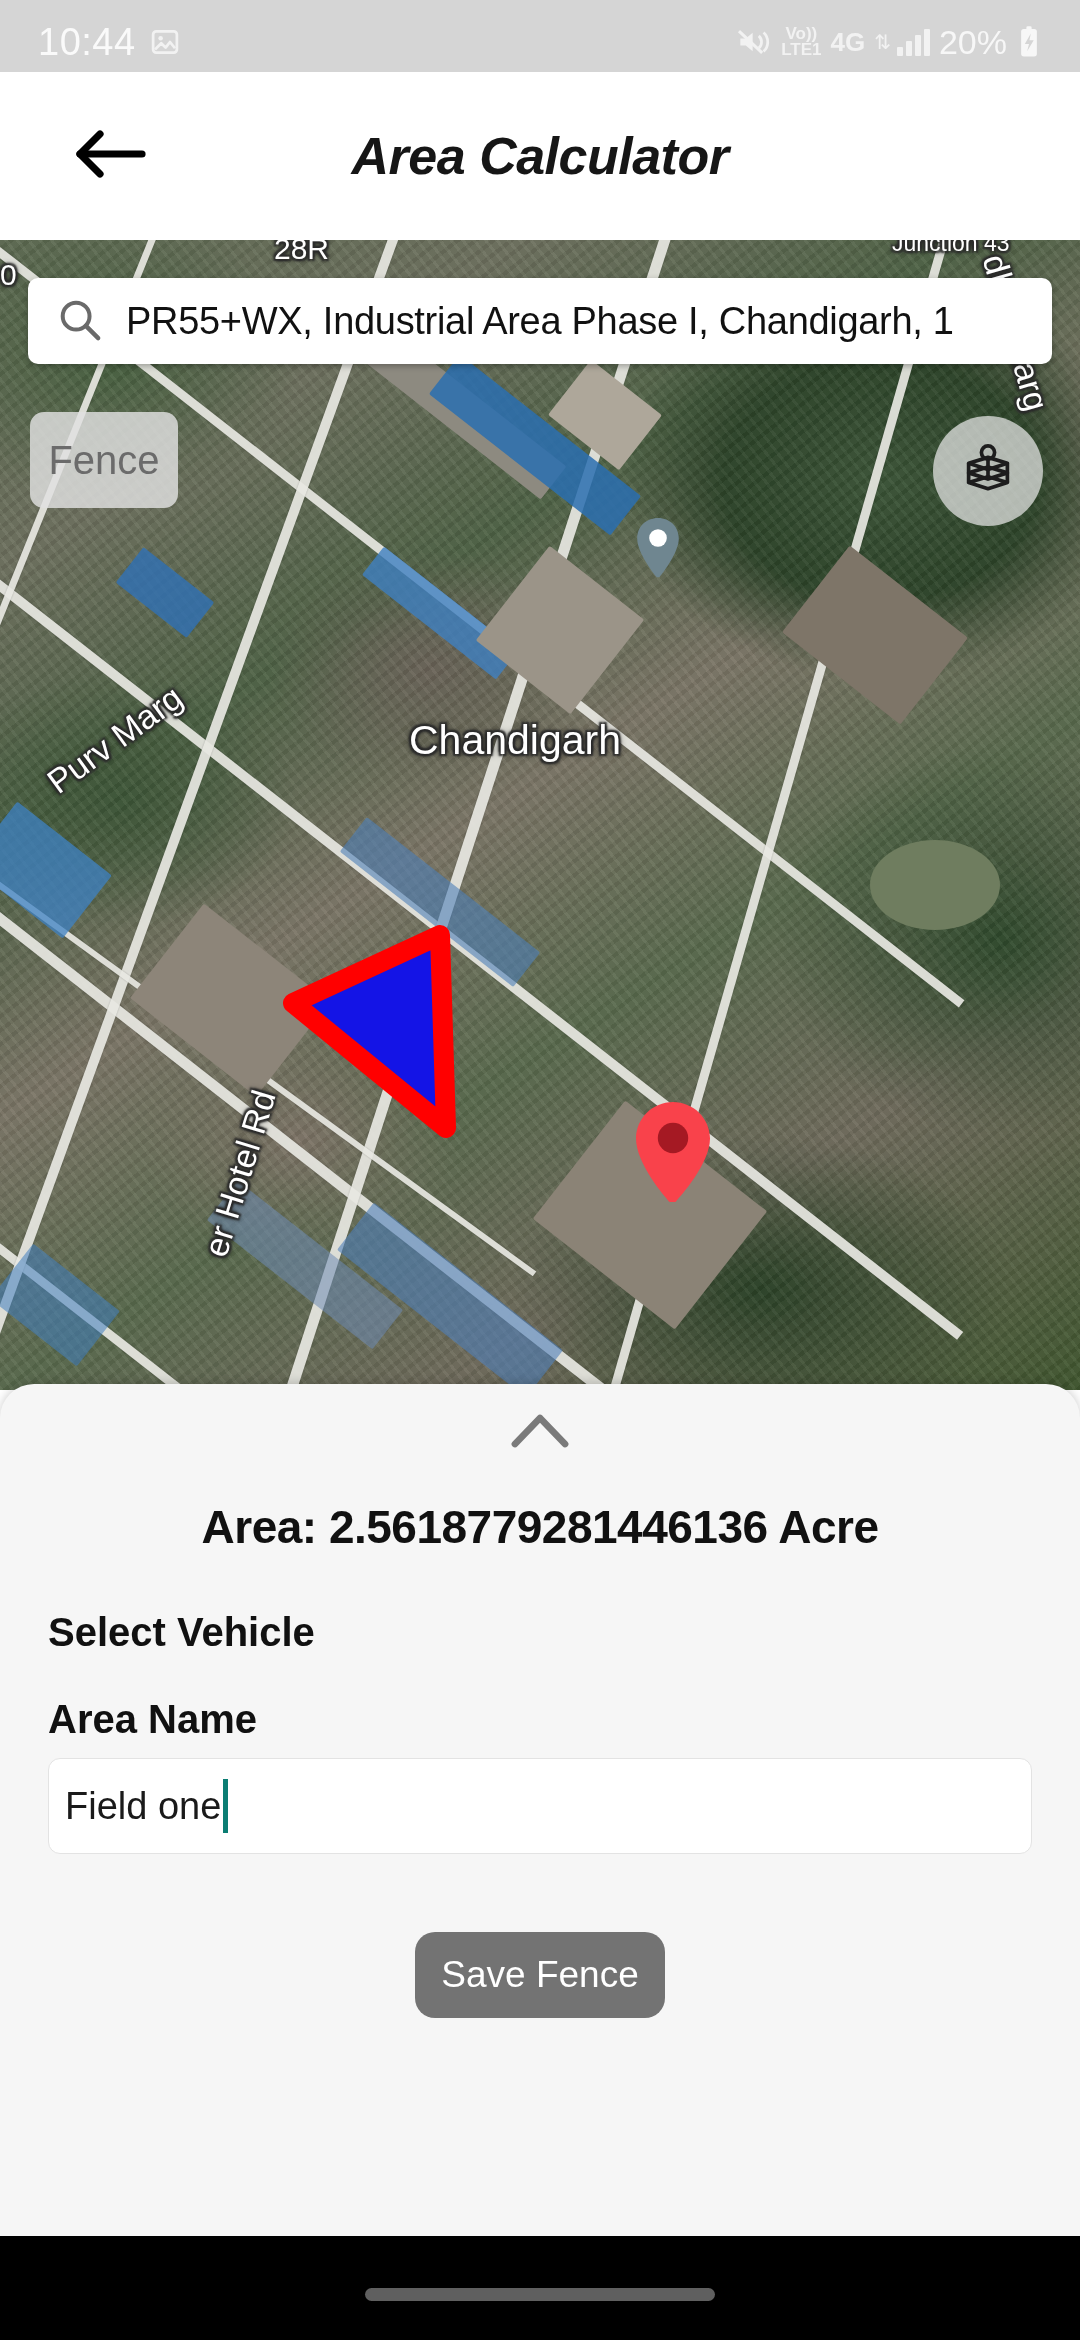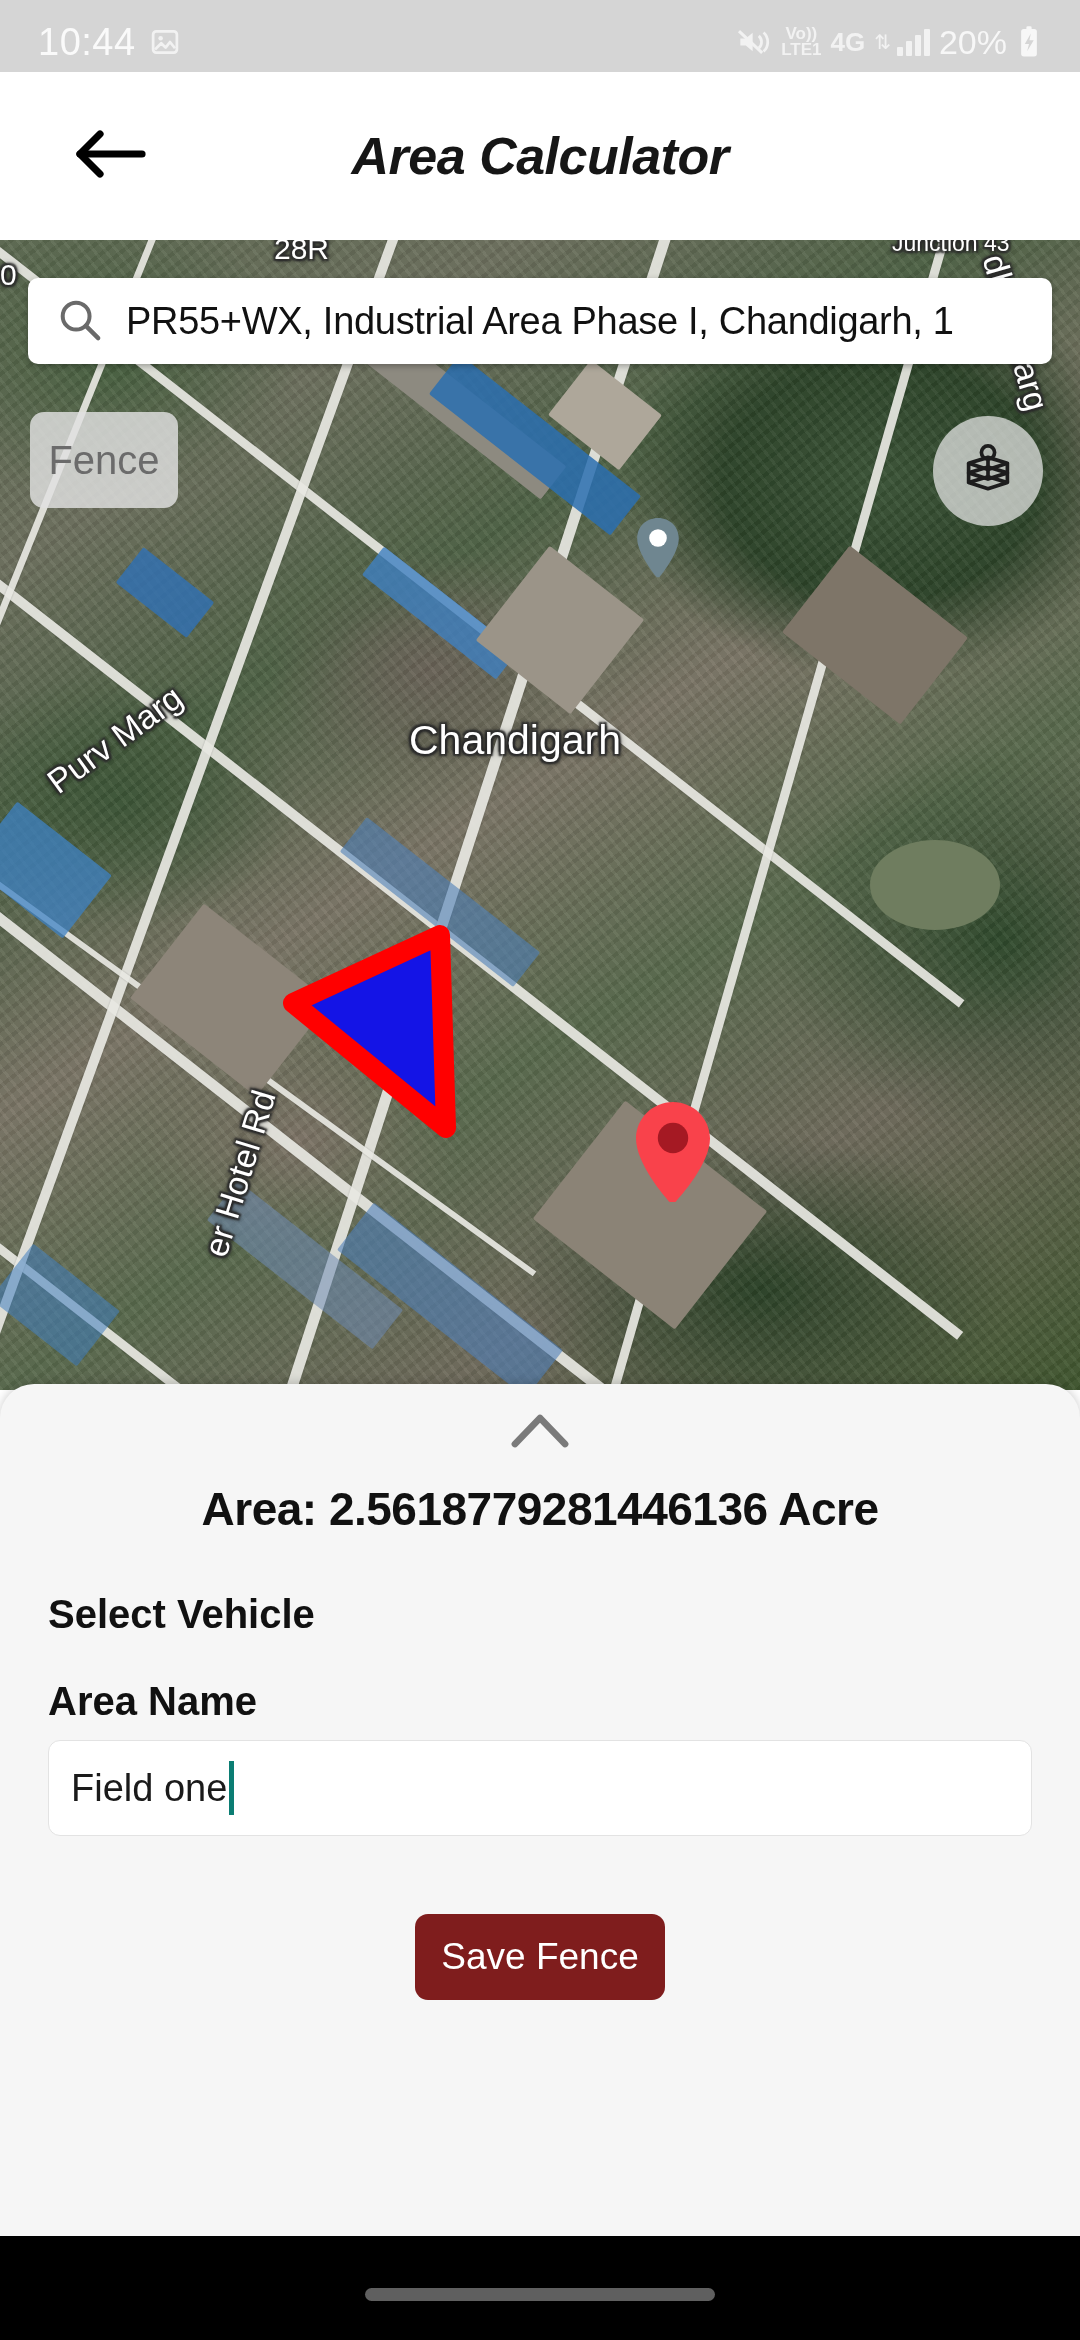--- a/index.html
+++ b/index.html
@@ -123,46 +123,46 @@
     position:absolute; top:1384px; left:0; width:1080px; height:852px;
     background:#f6f6f6; border-top-left-radius:34px; border-top-right-radius:34px;
     box-shadow:0 -2px 10px rgba(0,0,0,.18);
   }
   .sheet-handle {
     width:100%; height:80px; display:flex; align-items:center; justify-content:center;
     padding-top:16px;
   }
   .area-line {
     text-align:center; font-size:46px; font-weight:700; color:#111;
-    margin-top:18px; letter-spacing:-0.5px;
+    margin-top:36px; letter-spacing:-0.5px;
   }
   .field-label {
     margin:56px 0 0 48px; font-size:40px; font-weight:700; color:#111;
   }
   .dropdown {
     margin:22px 48px 0 48px; height:128px; background:#ffffff;
     border:1px solid #e3e3e3; border-radius:16px;
     display:flex; align-items:center; padding:0 34px;
   }
   .dropdown-val { font-size:38px; color:#1a1a1a; }
   .caret { margin-left:auto; width:0;height:0;
     border-left:19px solid transparent; border-right:19px solid transparent;
     border-top:22px solid #5e5e5e; }
   .textfield {
     margin:16px 48px 0 48px; height:96px; background:#ffffff;
     border:1px solid #e3e3e3; border-radius:12px;
-    display:flex; align-items:center; padding:0 22px;
+    display:flex; align-items:center; padding:0 16px;
   }
   .textfield-val { font-size:38px; color:#1a1a1a; }
   .caret-bar {
     display:inline-block; width:5px; height:54px; background:#0b7d73; margin-left:2px;
   }
   .btn-row { display:flex; justify-content:center; gap:56px; margin-top:78px; }
   .btn {
-    width:250px; height:86px; border-radius:13px; background:#7f1d1d;
+    width:250px; height:86px; border-radius:20px; background:#737373;
     color:#ffffff; font-size:37px; font-weight:500;
     display:flex; align-items:center; justify-content:center;
   }
 
   
   .navbar {
     position:absolute; bottom:0; left:0; width:1080px; height:104px; background:#000000;
     display:flex; align-items:center; justify-content:center;
   }
   .gesture-pill { width:350px; height:13px; border-radius:8px; background:#5f5f5f; margin-top:12px; }

